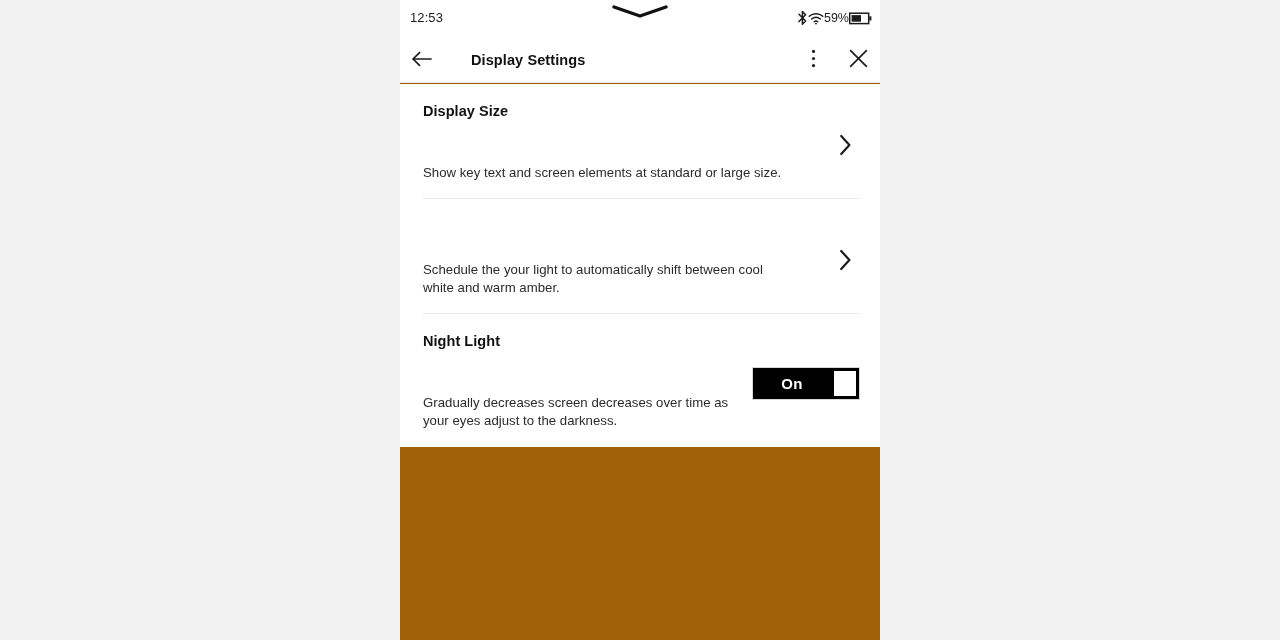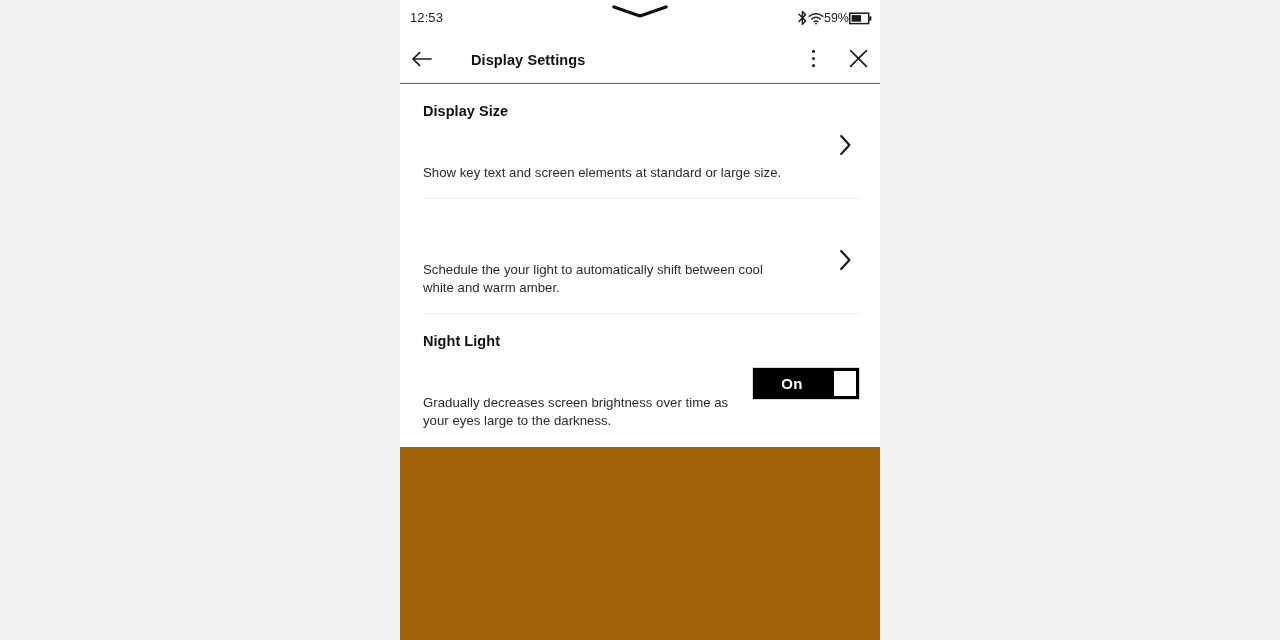--- a/index.html
+++ b/index.html
@@ -343,21 +343,21 @@
             <svg width="13" height="22" viewBox="0 0 13 22" aria-hidden="true">
               <path d="M2.2 2 L10.4 11 L2.2 20" fill="none" stroke="#1c1c1c" stroke-width="2.2" stroke-linecap="round" stroke-linejoin="round"></path>
             </svg>
           </div>
         </div>
       </div>
 
       <div class="settings-row">
         <div class="row-text">
           <div class="row-title">Night Light</div>
-          <div class="row-desc">Gradually decreases screen brightness over time as your eyes large to the darkness.</div>
+          <div class="row-desc">Gradually decreases screen decreases over time as your eyes adjust to the darkness.</div>
         </div>
         <div class="row-control">
           <div class="toggle-switch">
             <span class="toggle-label">On</span>
             <span class="toggle-knob"></span>
           </div>
         </div>
       </div>
 
     </div>

